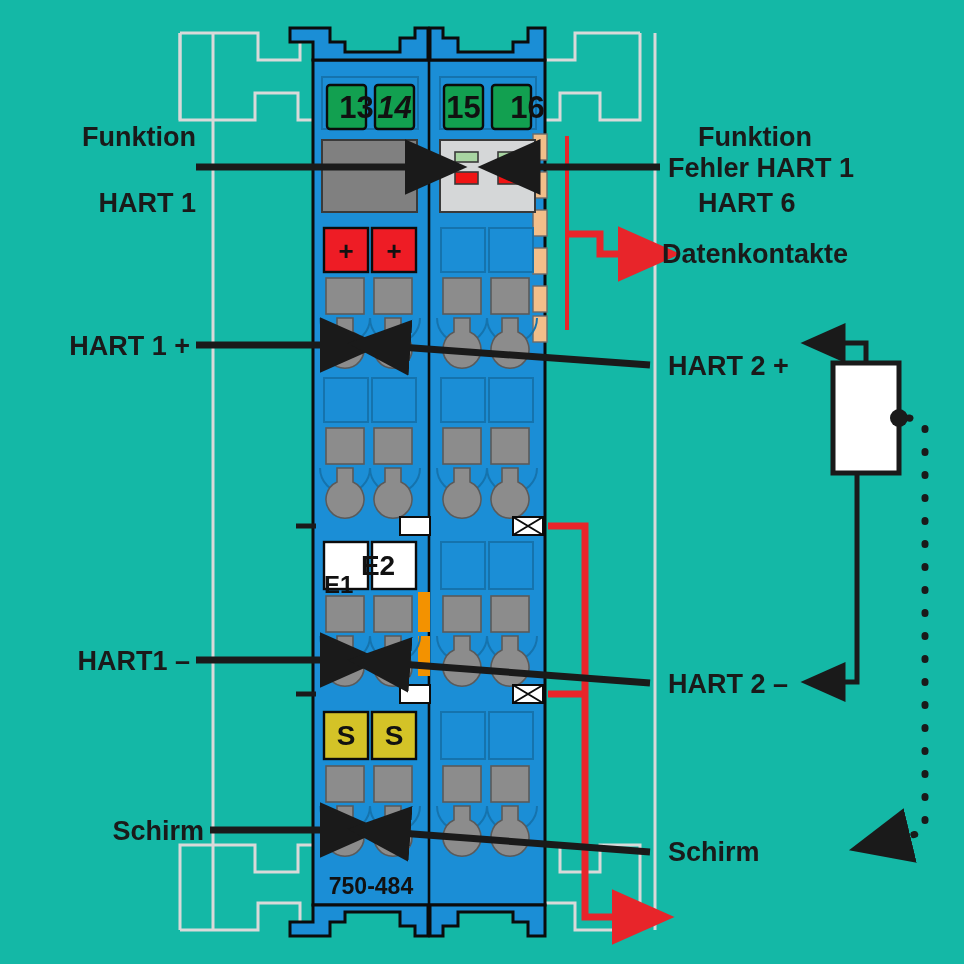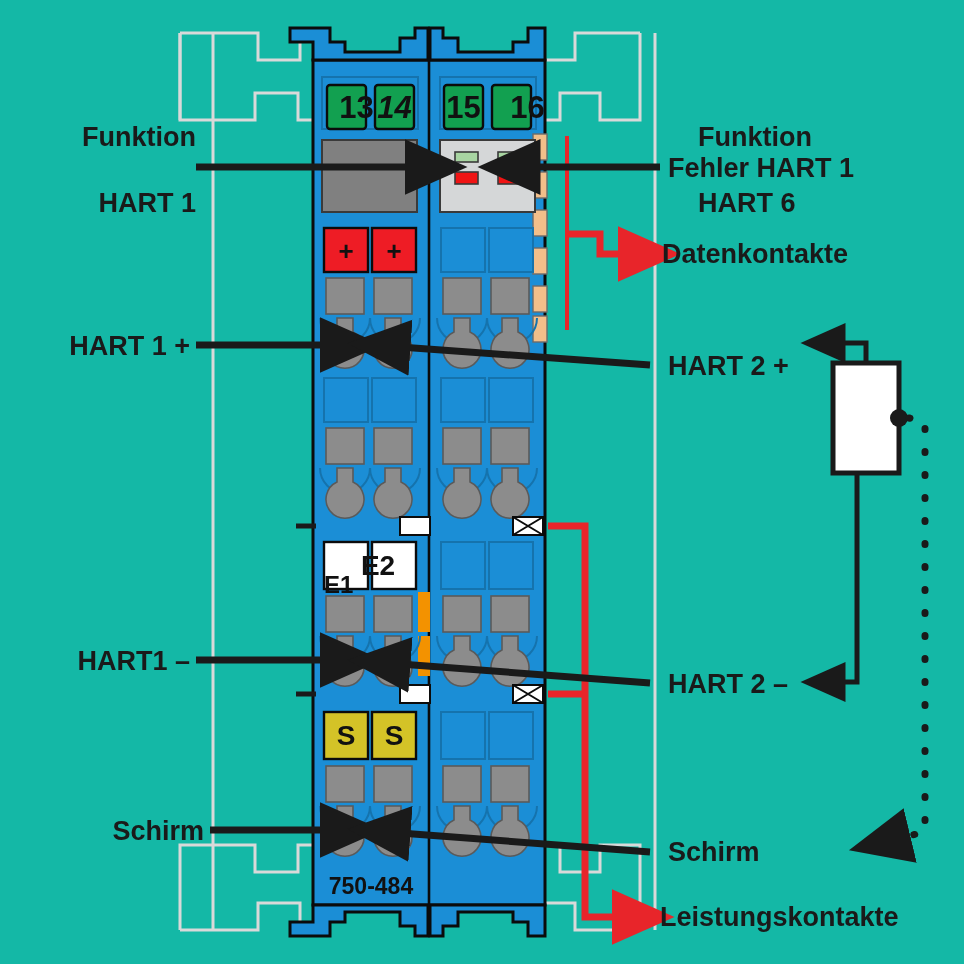--- a/index.html
+++ b/index.html
@@ -237,21 +237,20 @@
   <div class="lbl" style="left:668px;top:152px;font-size:27px;">Fehler HART 1</div>
 
   <div class="lbl" style="left:662px;top:238px;font-size:27px;">Datenkontakte</div>
 
   <div class="lbl" style="left:668px;top:350px;font-size:27px;">HART 2 +</div>
 
   <div class="lbl" style="left:668px;top:668px;font-size:27px;">HART 2 –</div>
 
   <div class="lbl" style="left:668px;top:836px;font-size:27px;">Schirm</div>
 
-  <div class="lbl" style="left:660px;top:901px;font-size:27px;">Leistungskontakte</div>
 
   <div class="lbl" style="left:327px;top:89px;width:59px;text-align:center;font-size:31px;color:#111;">13</div>
   <div class="lbl" style="left:375px;top:89px;width:39px;text-align:center;font-size:31px;color:#111;font-style:italic;">14</div>
   <div class="lbl" style="left:444px;top:89px;width:39px;text-align:center;font-size:31px;color:#111;">15</div>
   <div class="lbl" style="left:492px;top:89px;width:39px;text-align:center;font-size:31px;color:#111;margin-left:16px;">16</div>
 
   <div class="lbl" style="left:324px;top:236px;width:44px;text-align:center;font-size:26px;color:#111;">+</div>
   <div class="lbl" style="left:372px;top:236px;width:44px;text-align:center;font-size:26px;color:#111;">+</div>
 
   <div class="lbl" style="left:324px;top:549px;width:44px;text-align:left;font-size:24px;color:#111;margin-top:21px;">E1</div>

